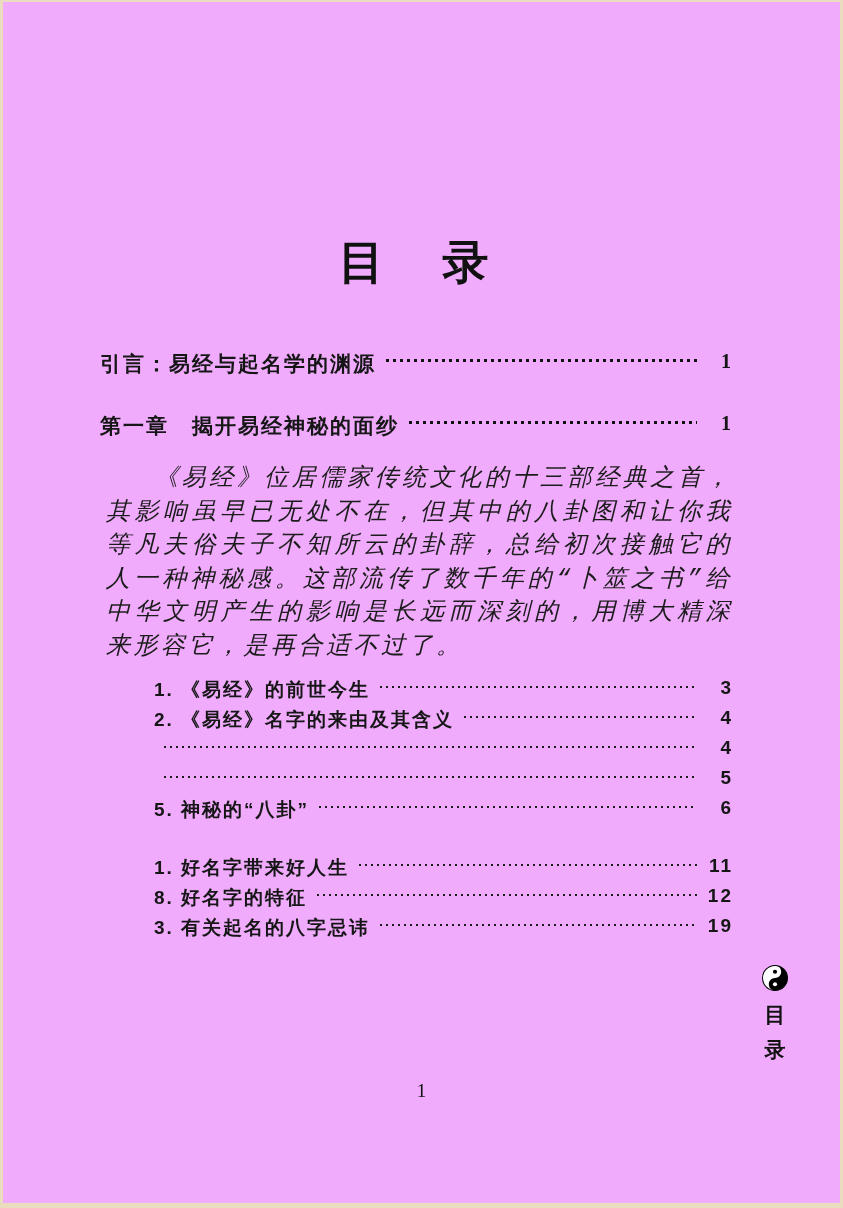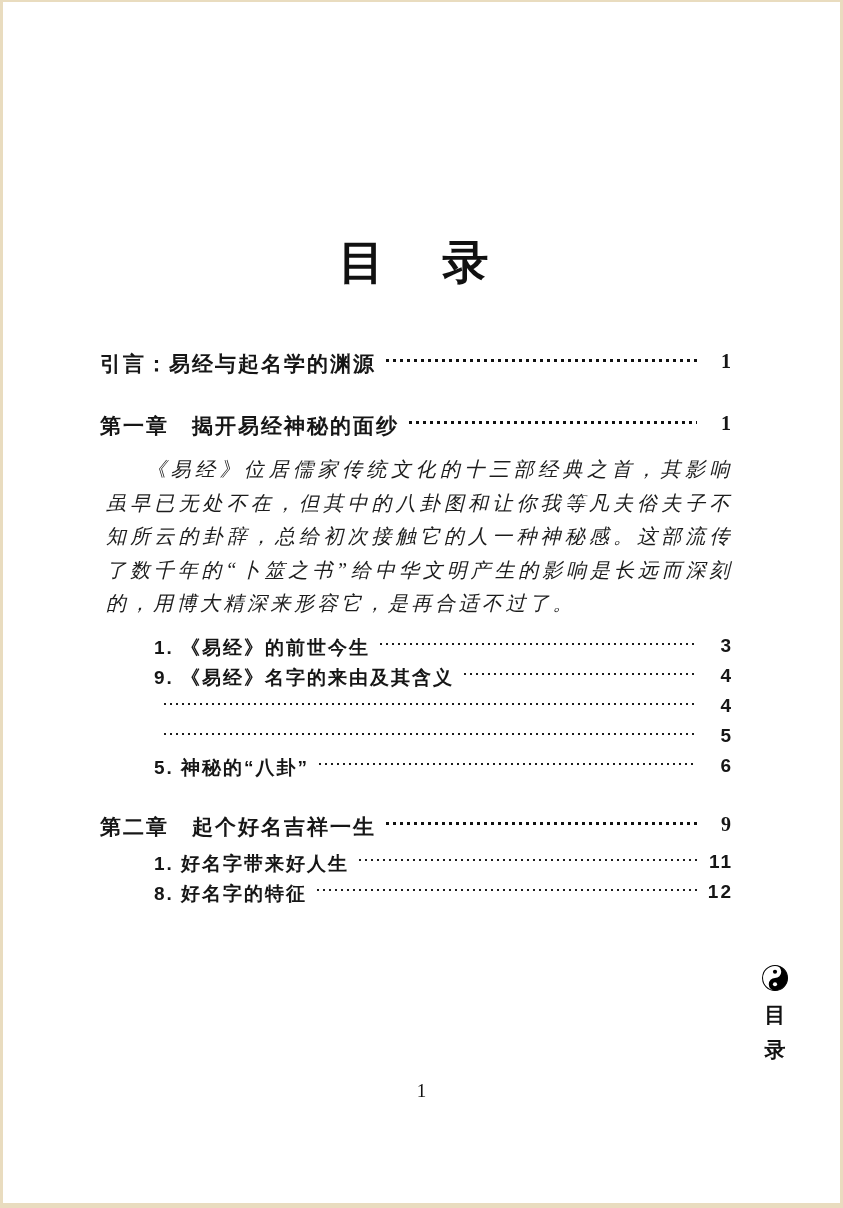--- a/index.html
+++ b/index.html
@@ -12,21 +12,21 @@
     width: 843px;
     height: 1208px;
     background: #e9dcbf; 
     overflow: hidden;
     font-family: "Liberation Serif", serif;
     color: #161616;
   }
   .sheet {
     position: absolute;
     top: 2px; left: 3px; right: 3px; bottom: 5px;
-    background: #ffffff;
+    background: #f0abfc;
   }
   .content {
     position: absolute;
     left: 97px;
     width: 633px;
     top: 0;
   }
   .doc-title {
     margin: 0;
     padding-top: 230px;
@@ -76,24 +76,24 @@
     letter-spacing: 2px;
     height: 38px;
   }
   .row-section .pagenum, .row-chapter .pagenum {
     font-family: "Liberation Serif", serif;
     font-size: 20px;
     font-weight: 700;
   }
   .row-chapter { margin-top: 24px; }
   .chapter-summary {
-    margin: 3px 0 14px 6px;
-    font-family: Liberation Serif, serif;
+    margin: 12px 0 14px 6px;
+    font-family: Liberation Mono, monospace;
     font-style: italic;
-    font-size: 20px;
+    font-size: 24px;
     letter-spacing: 3.5px;
     line-height: 33.5px;
     text-indent: 2em;
     text-align: justify;
     color: #1c1c1c;
   }
   .item-list { margin-left: 42px; }
   .row-item {
     font-family: "Liberation Sans", sans-serif;
     font-size: 19px;
@@ -159,56 +159,56 @@
             <span class="pagenum">1</span>
           </div>
           <p class="chapter-summary">《易经》位居儒家传统文化的十三部经典之首，其影响虽早已无处不在，但其中的八卦图和让你我等凡夫俗夫子不知所云的卦辞，总给初次接触它的人一种神秘感。这部流传了数千年的“卜筮之书”给中华文明产生的影响是长远而深刻的，用博大精深来形容它，是再合适不过了。</p>
           <div class="item-list">
             <div class="toc-row row-item">
               <span class="label">1. 《易经》的前世今生</span>
               <span class="leader"></span>
               <span class="pagenum">3</span>
             </div>
             <div class="toc-row row-item">
-              <span class="label">9. 《易经》名字的来由及其含义</span>
+              <span class="label">2. 《易经》名字的来由及其含义</span>
               <span class="leader"></span>
               <span class="pagenum">4</span>
             </div>
             <div class="toc-row row-item">
               <span class="leader"></span>
               <span class="pagenum">4</span>
             </div>
             <div class="toc-row row-item">
               <span class="leader"></span>
               <span class="pagenum">5</span>
             </div>
             <div class="toc-row row-item">
               <span class="label">5. 神秘的“八卦”</span>
               <span class="leader"></span>
               <span class="pagenum">6</span>
             </div>
           </div>
         </div>
 
         <div class="chapter-block second">
-          <div class="toc-row row-chapter">
-            <span class="label">第二章　起个好名吉祥一生</span>
-            <span class="leader bold-dots"></span>
-            <span class="pagenum">9</span>
-          </div>
           <div class="item-list">
             <div class="toc-row row-item">
               <span class="label">1. 好名字带来好人生</span>
               <span class="leader"></span>
               <span class="pagenum">11</span>
             </div>
             <div class="toc-row row-item">
               <span class="label">8. 好名字的特征</span>
               <span class="leader"></span>
               <span class="pagenum">12</span>
+            </div>
+            <div class="toc-row row-item">
+              <span class="label">3. 有关起名的八字忌讳</span>
+              <span class="leader"></span>
+              <span class="pagenum">19</span>
             </div>
           </div>
         </div>
 
       </div>
     </div>
 
     <div class="side-tab">
       <svg class="taiji" viewBox="0 0 100 100" aria-hidden="true">
         <circle cx="50" cy="50" r="48" fill="#ffffff" stroke="#000000" stroke-width="4"></circle>

